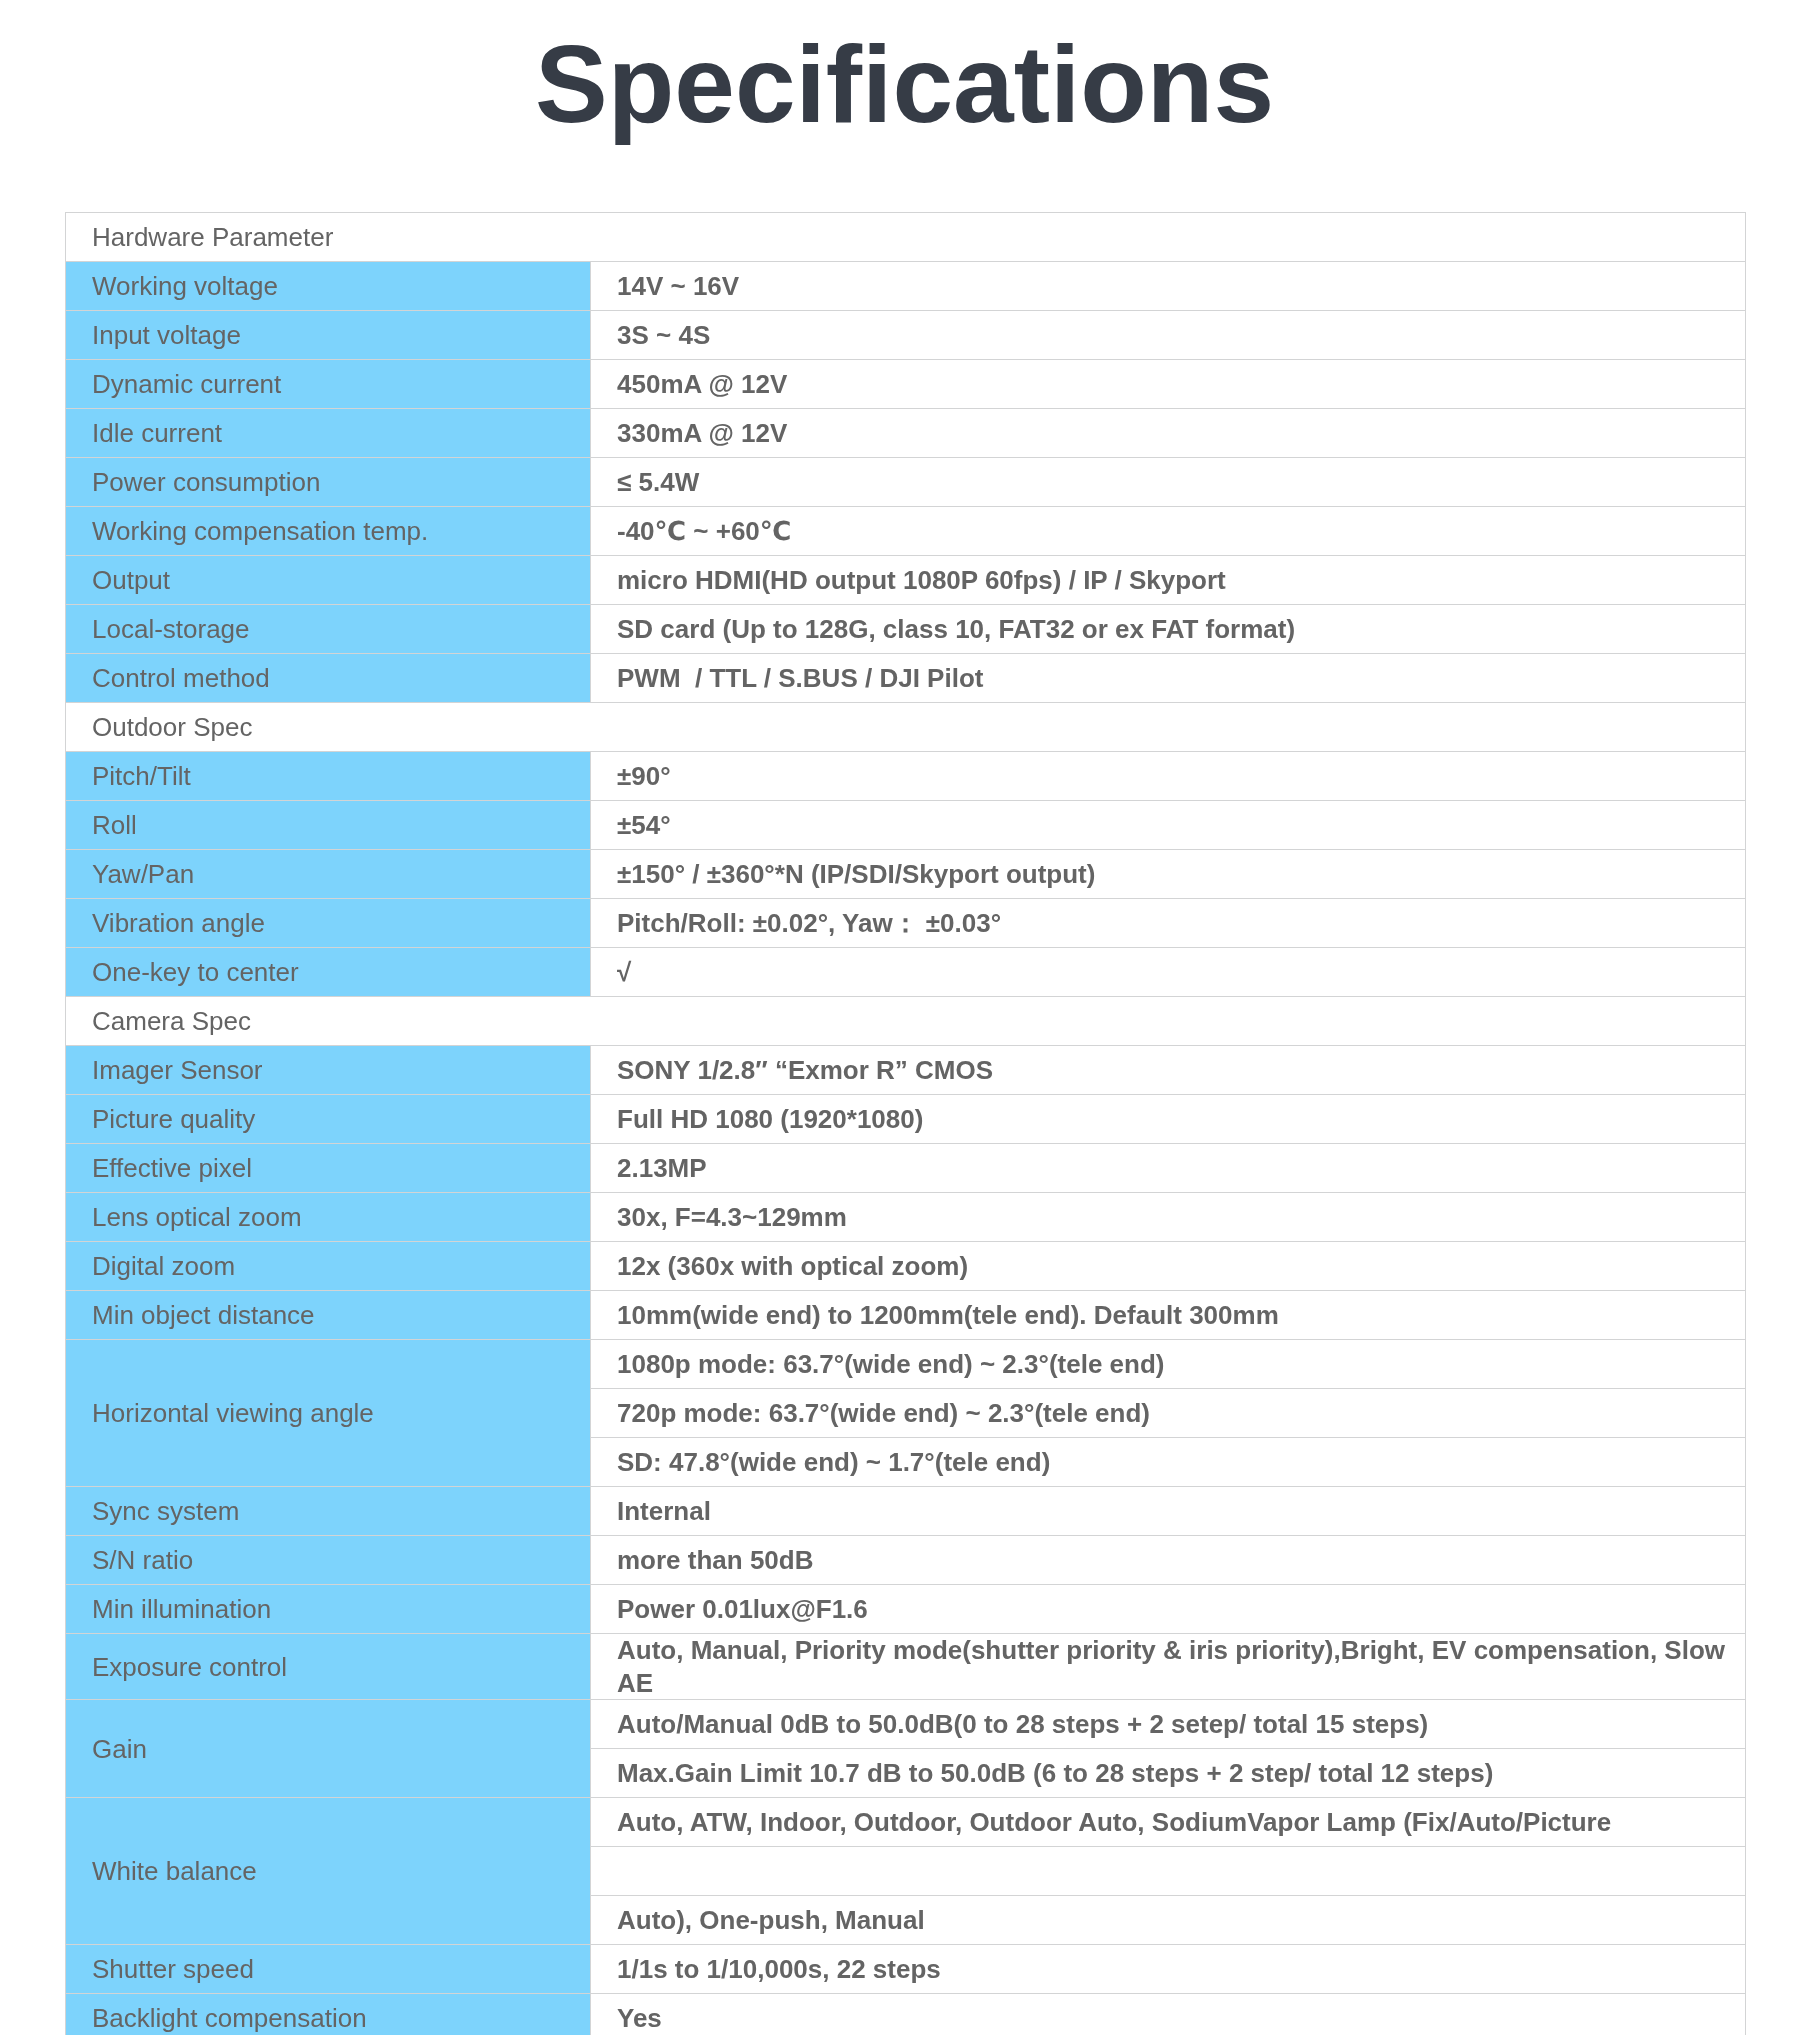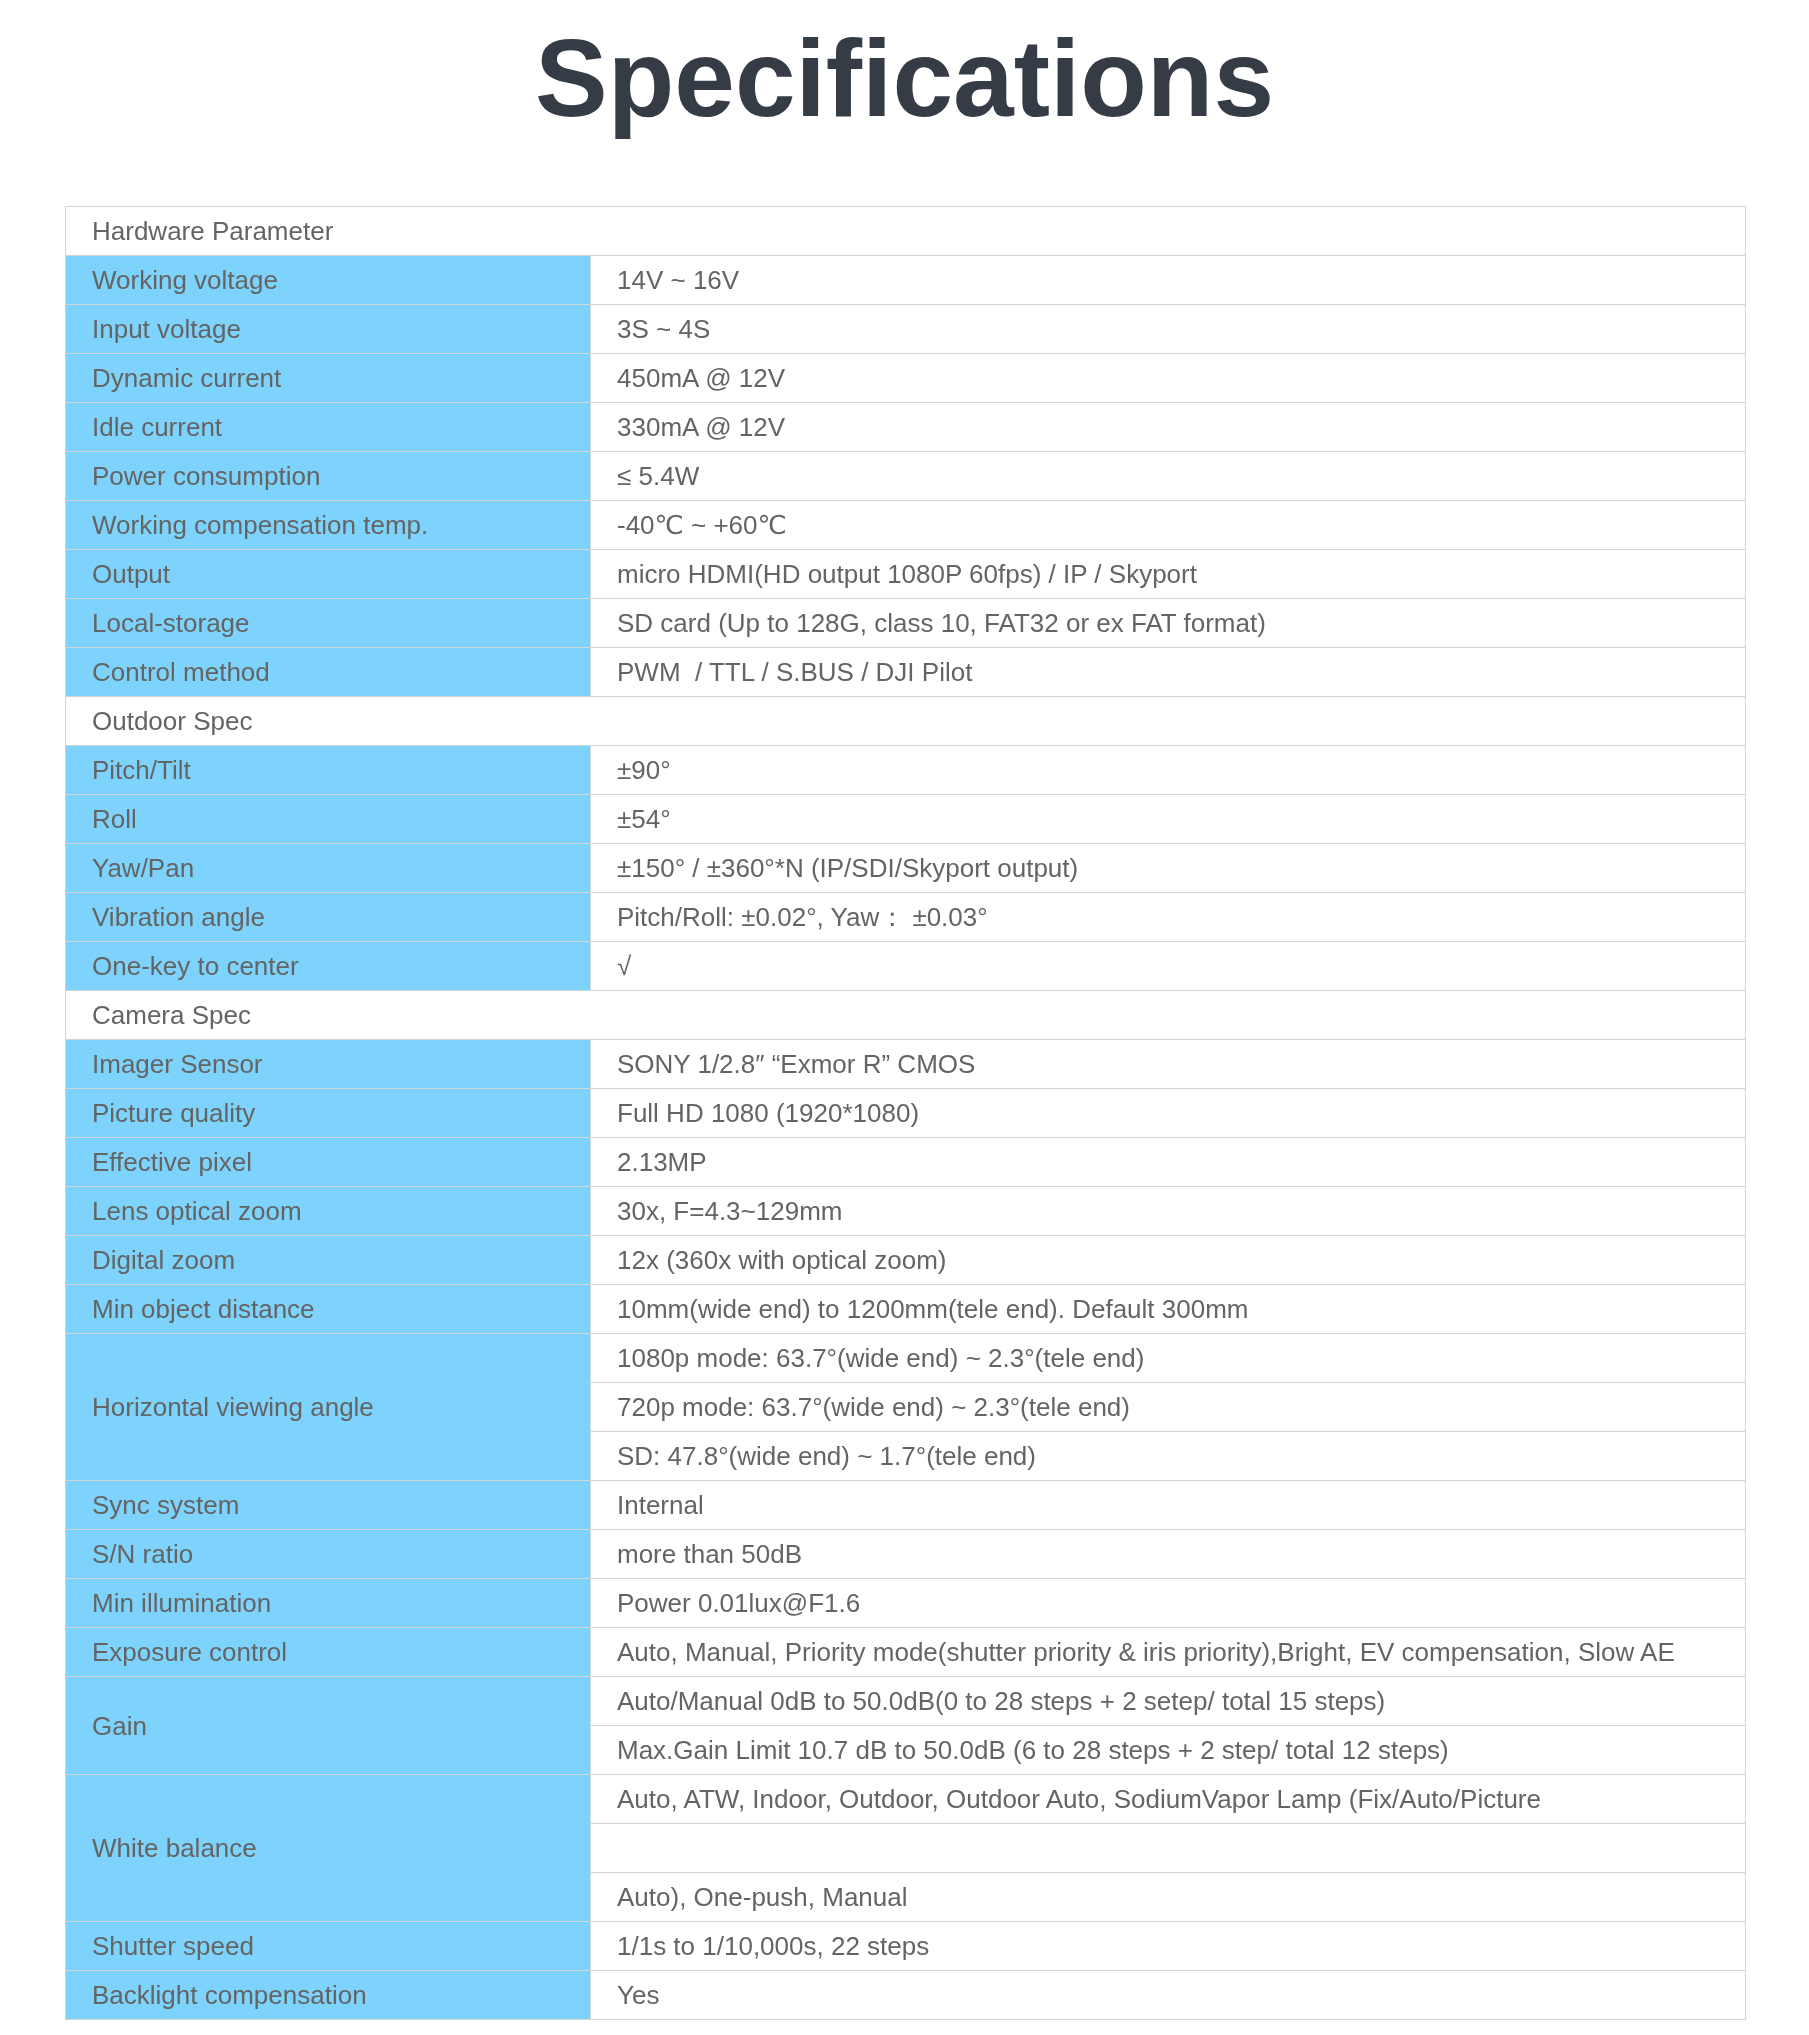--- a/index.html
+++ b/index.html
@@ -7,21 +7,21 @@
     padding: 0;
     background: #ffffff;
     width: 1809px;
     font-family: "Liberation Sans", "DejaVu Sans", sans-serif;
   }
   .page {
     width: 1809px;
     overflow: hidden;
   }
   .title {
-    margin: 16px 0 0 0;
+    margin: 22px 0 0 0;
     text-align: center;
     font-size: 109px;
     line-height: 1.15;
     font-weight: bold;
     color: #363c46;
   }
   .spec-table {
     margin: 65px 0 0 65px;
     width: 1681px;
     border-collapse: collapse;
@@ -35,21 +35,21 @@
     font-size: 26px;
     line-height: 1.25;
     color: #646464;
     vertical-align: middle;
     white-space: pre-wrap;
     overflow: hidden;
   }
   .col-label { width: 525px; }
   .cell-section { background: #ffffff; }
   .cell-label  { background: #7dd3fc; }
-  .cell-value  { background: #ffffff; }
+  .cell-value  { background: #ffffff; font-weight: bold; }
 </style>
 </head>
 <body>
 
 <div class="page">
   <h1 class="title">Specifications</h1>
 
   <table class="spec-table">
     <colgroup>
       <col class="col-label">

